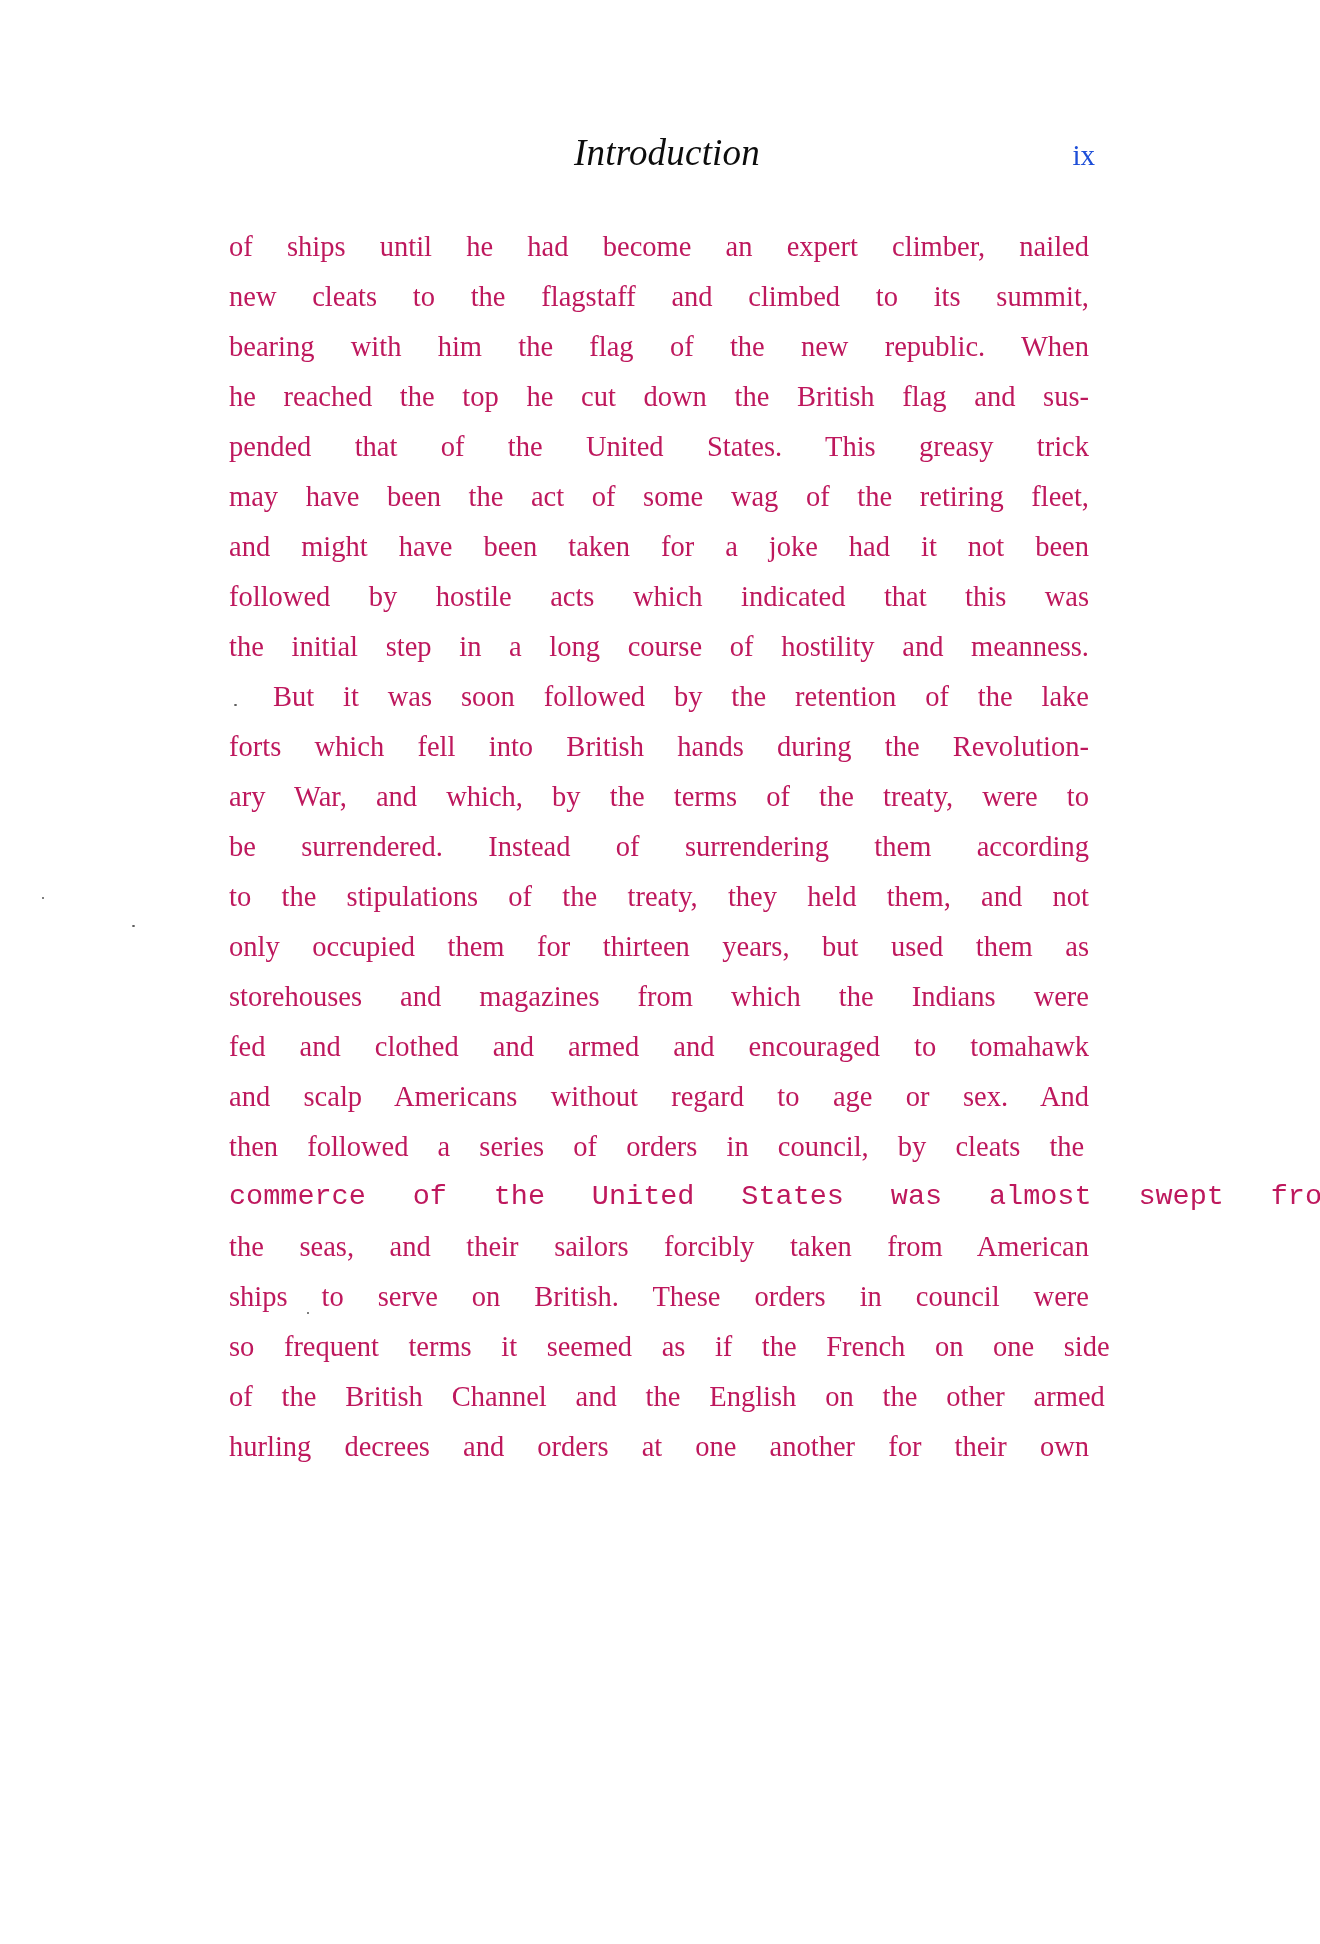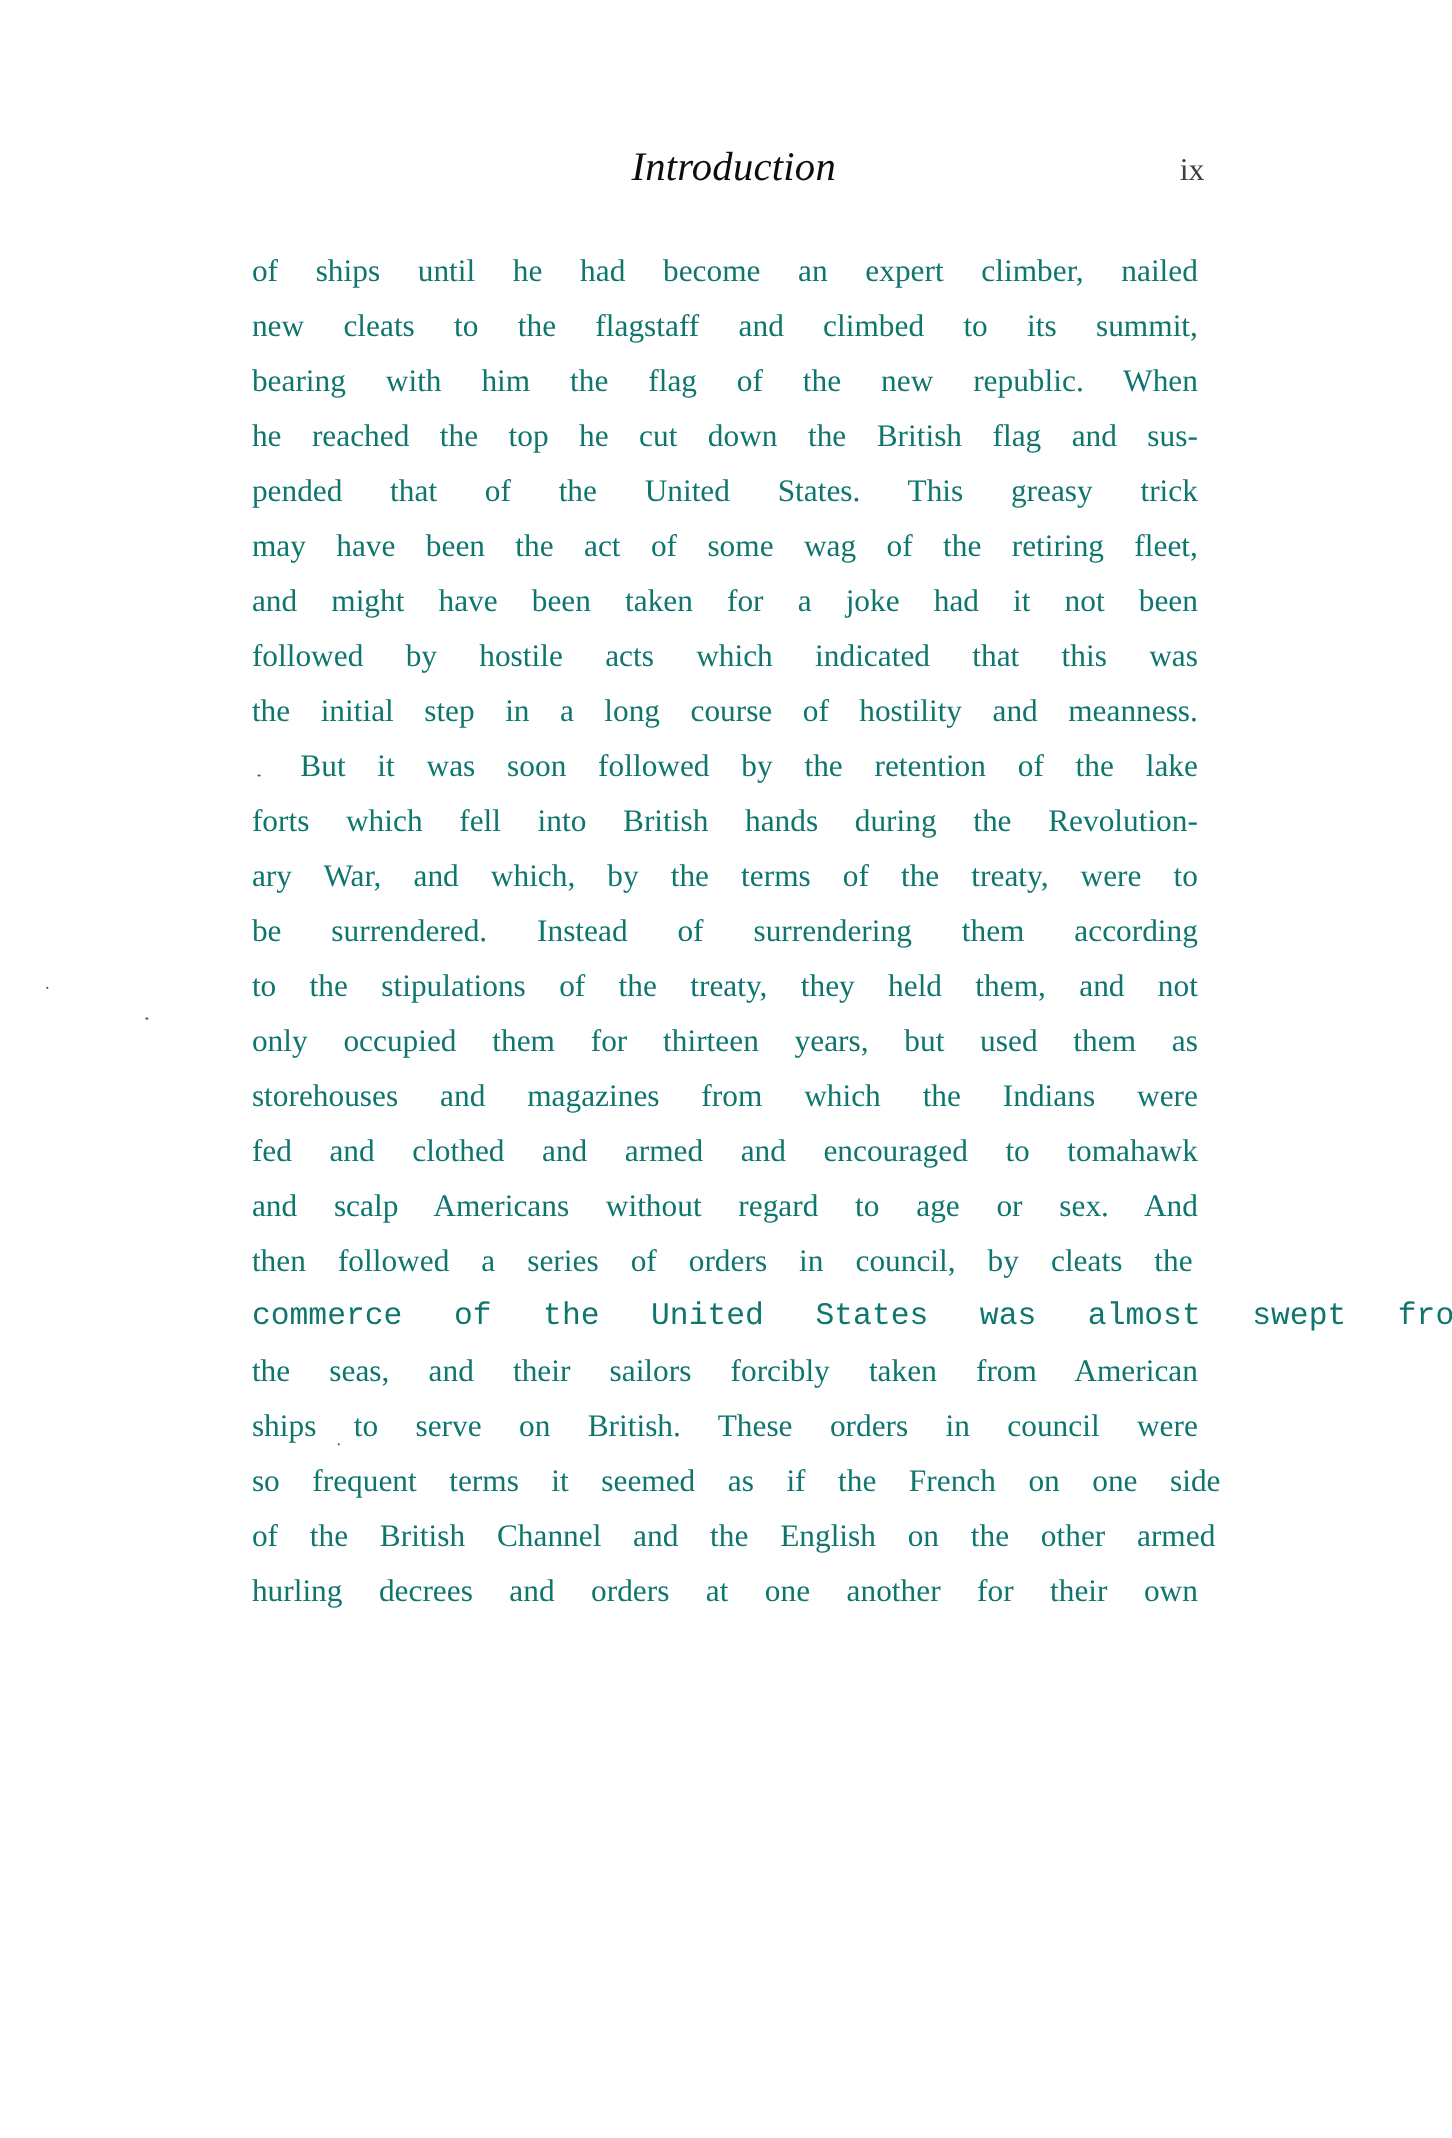--- a/index.html
+++ b/index.html
@@ -40,38 +40,38 @@
       letter-spacing: 0.2px;
       text-align: center;
       color: #0d0d0d;
     }
     .page-number {
       position: absolute;
       right: 0;
       top: 2px;
       font-size: 29px;
       line-height: 50px;
-      color: #404040;
+      color: #1d4ed8;
     }
     .body-text {
       position: absolute;
       left: 229px;
       top: 222px;
       width: 860px;
     }
     .line {
       display: block;
       height: 50px;
       font-size: 28.5px;
       line-height: 50px;
       text-align: justify;
       text-align-last: justify;
       white-space: nowrap;
       word-spacing: 0;
-      color: #0f766e;
+      color: #be185d;
     }
     .line.indent {
       padding-left: 44px;
     }
     .speck {
       position: absolute;
       background: #555555;
       border-radius: 50%;
     }
   </style>

